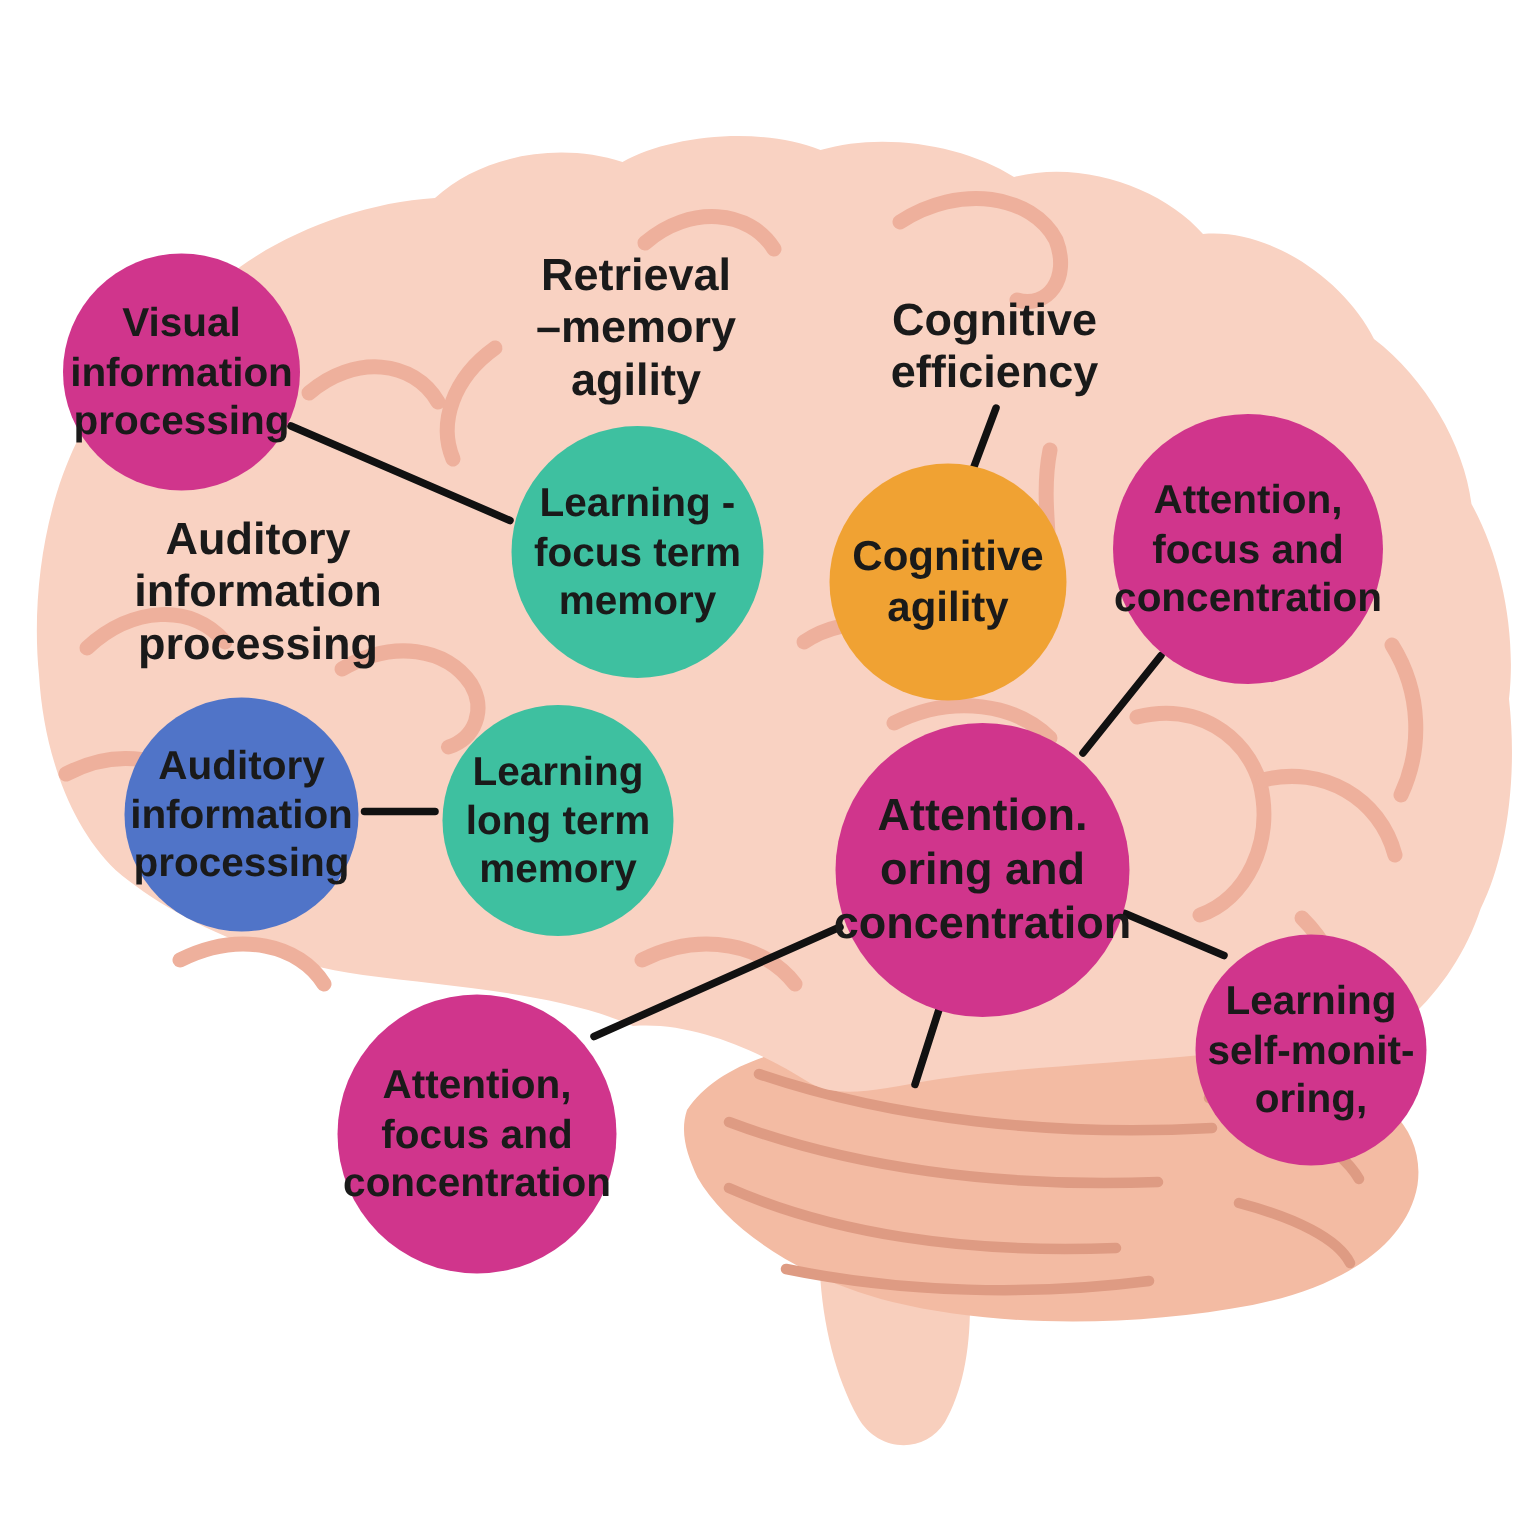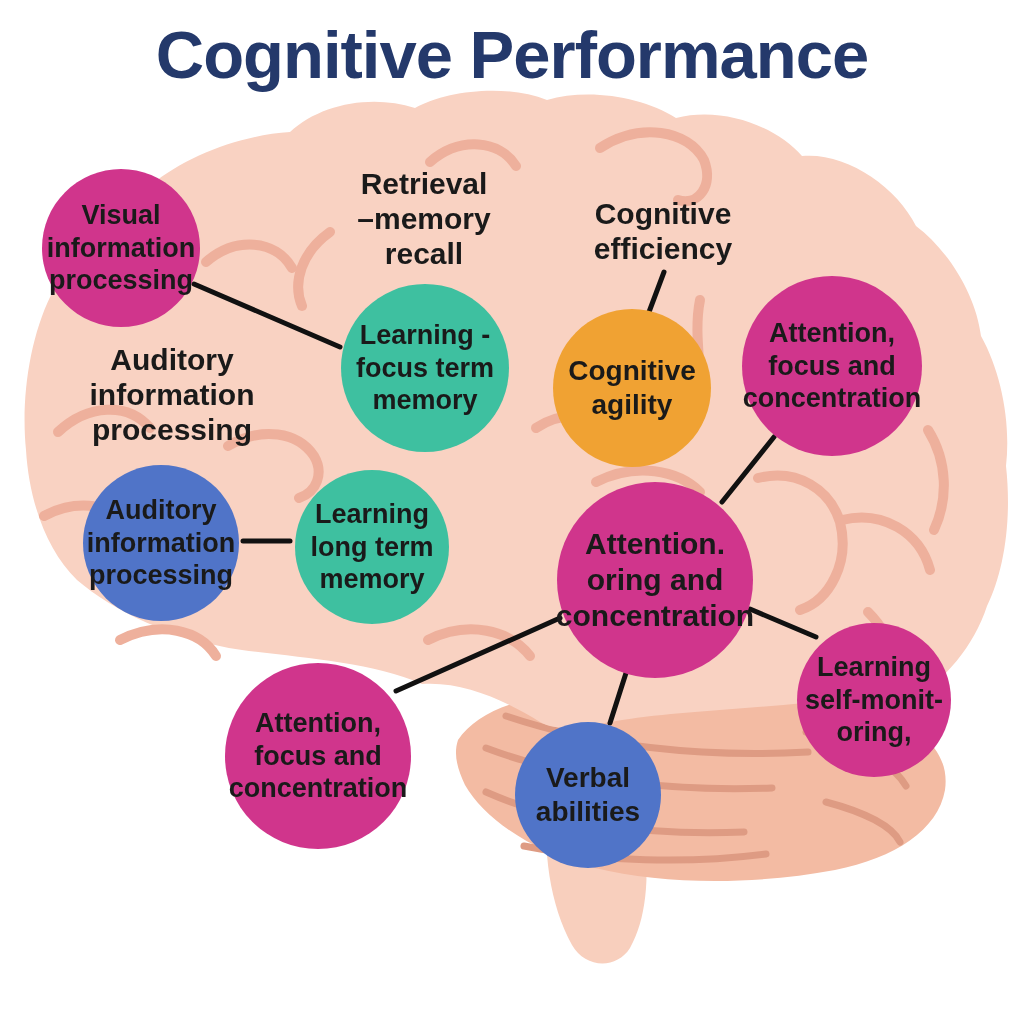--- a/index.html
+++ b/index.html
@@ -90,26 +90,25 @@
       <line x1="194" y1="284" x2="340" y2="347"></line>
       <line x1="664" y1="272" x2="646" y2="320"></line>
       <line x1="774" y1="437" x2="722" y2="502"></line>
       <line x1="560" y1="618" x2="396" y2="691"></line>
       <line x1="626" y1="673" x2="610" y2="723"></line>
       <line x1="750" y1="609" x2="816" y2="637"></line>
       <line x1="243" y1="541" x2="290" y2="541"></line>
     </g>
   </svg>
 
-  <h1 class="title">Cognitive Performance</h1>
 
   <div class="annotation" style="left:314px;top:166px;width:220px;">
     <span>Retrieval
 –memory
-recall</span>
+agility</span>
   </div>
   <div class="annotation" style="left:553px;top:196px;width:220px;">
     <span>Cognitive
 efficiency</span>
   </div>
   <div class="annotation" style="left:52px;top:342px;width:240px;">
     <span>Auditory
 information
 processing</span>
   </div>
@@ -151,18 +150,14 @@
   <div class="node f27" style="left: 797px; top: 623px; width: 154px; height: 154px; background: rgb(208, 53, 140);">
     <span>Learning
 self-monit-
 oring,</span>
   </div>
   <div class="node f27" style="left: 225px; top: 663px; width: 186px; height: 186px; background: rgb(208, 53, 140);">
     <span>Attention,
 focus and
 concentration</span>
   </div>
-  <div class="node f28" style="left: 515px; top: 722px; width: 146px; height: 146px; background: rgb(80, 116, 200);">
-    <span>Verbal
-abilities</span>
-  </div>
 
 </div>
 
 </body></html>

